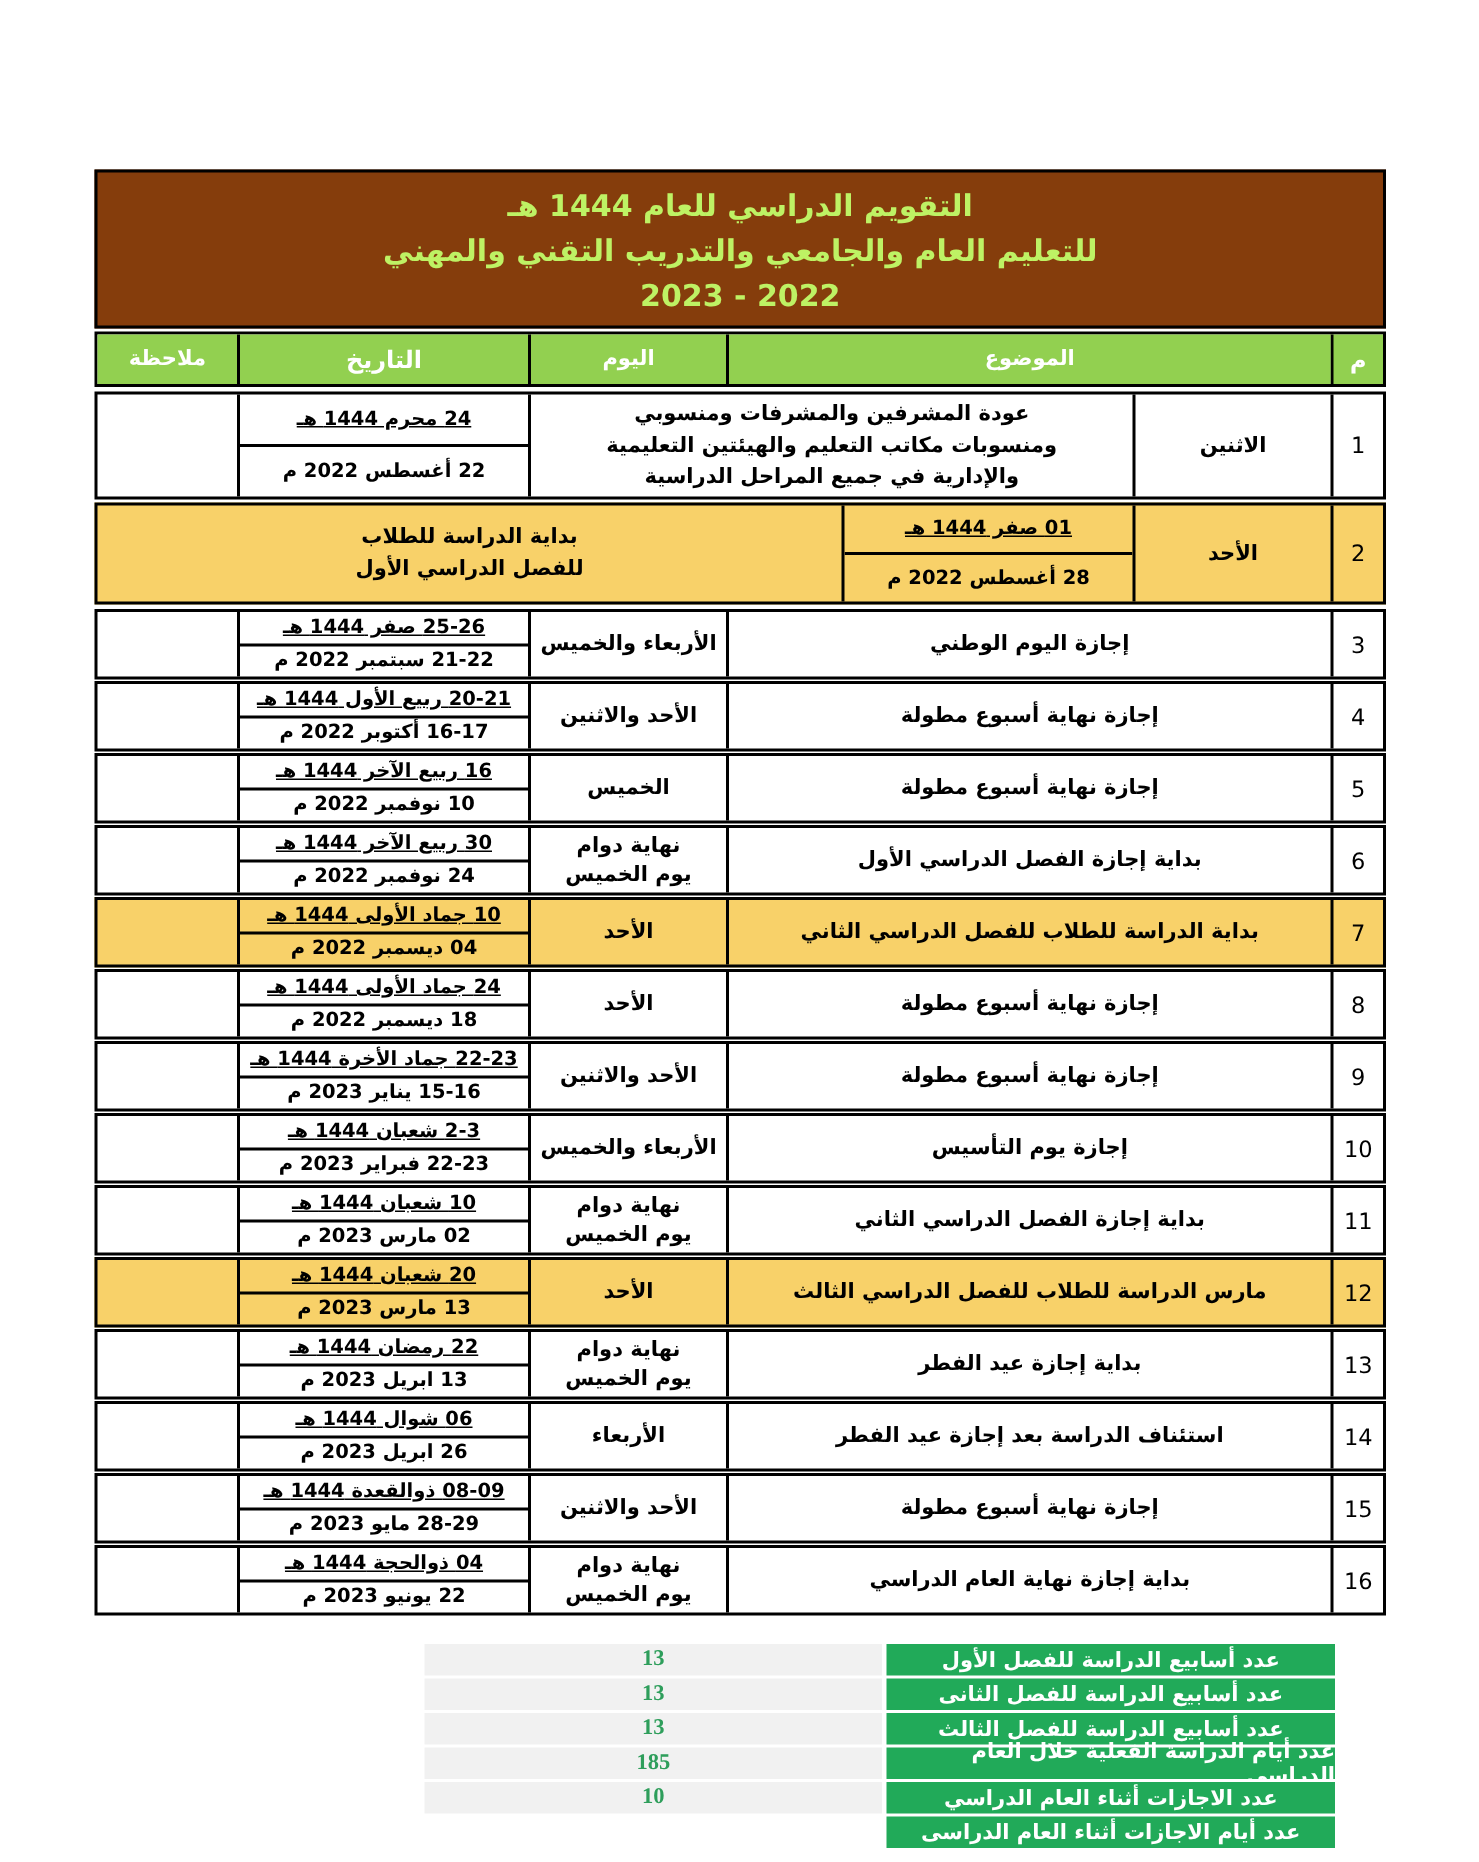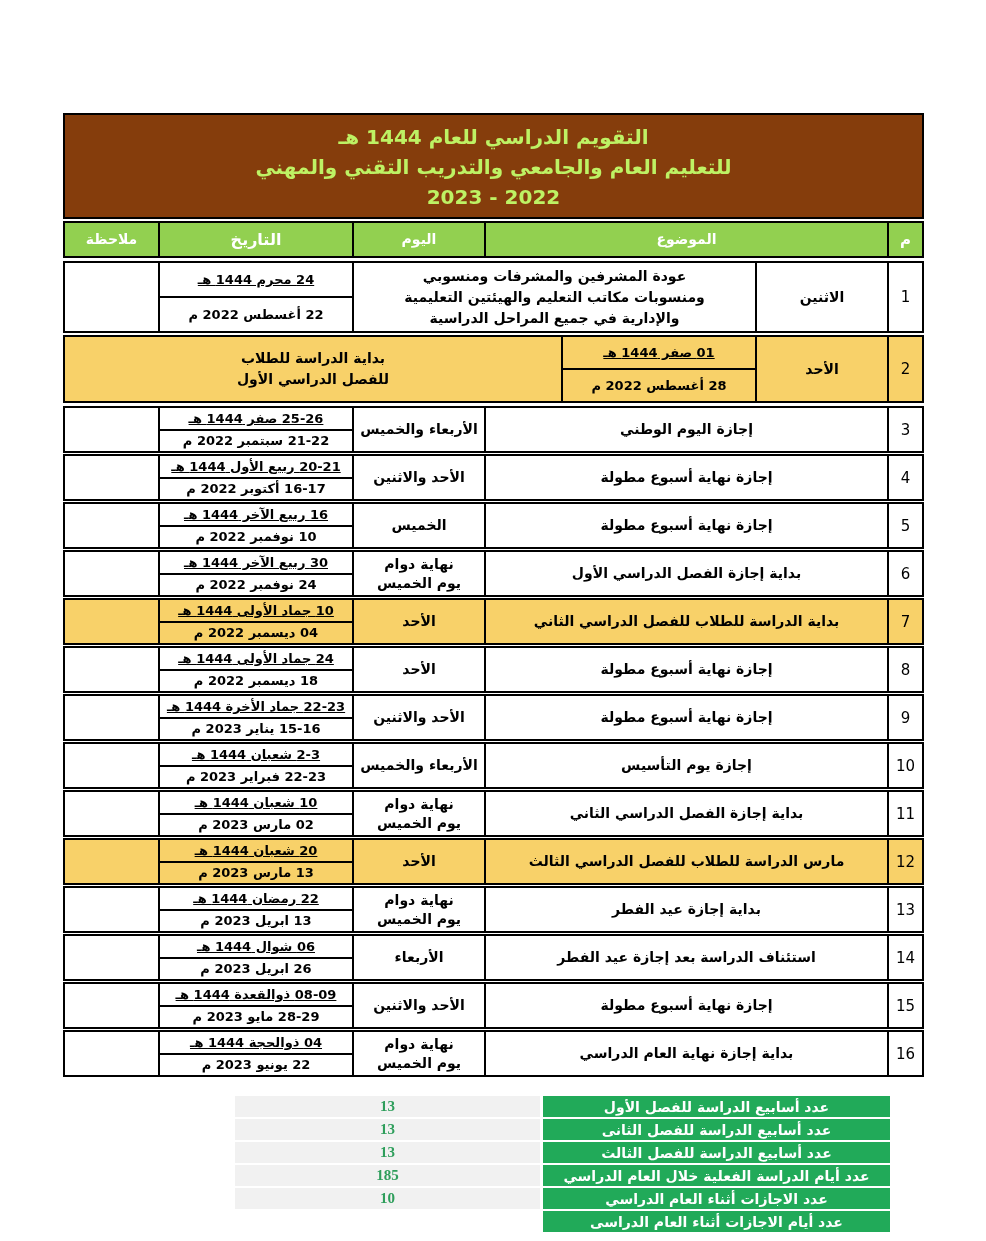--- a/index.html
+++ b/index.html
@@ -74,21 +74,21 @@
   .summary{
     position:absolute; left:235px; top:1096px; width:655px;
   }
   .summary-row{
     display:flex;
     height:21px;
     margin-bottom:2px;
   }
   .summary-label{
     box-sizing:border-box;
-    width:347px;
+    width:299px;
     background:var(--sum-green,#21AA59);
     color:#fff;
     font-weight:bold;
     font-size:14px;
     display:flex; align-items:center; justify-content:center;
     text-align:right;
   }
   .summary-value{
     box-sizing:border-box;
     width:305px;

